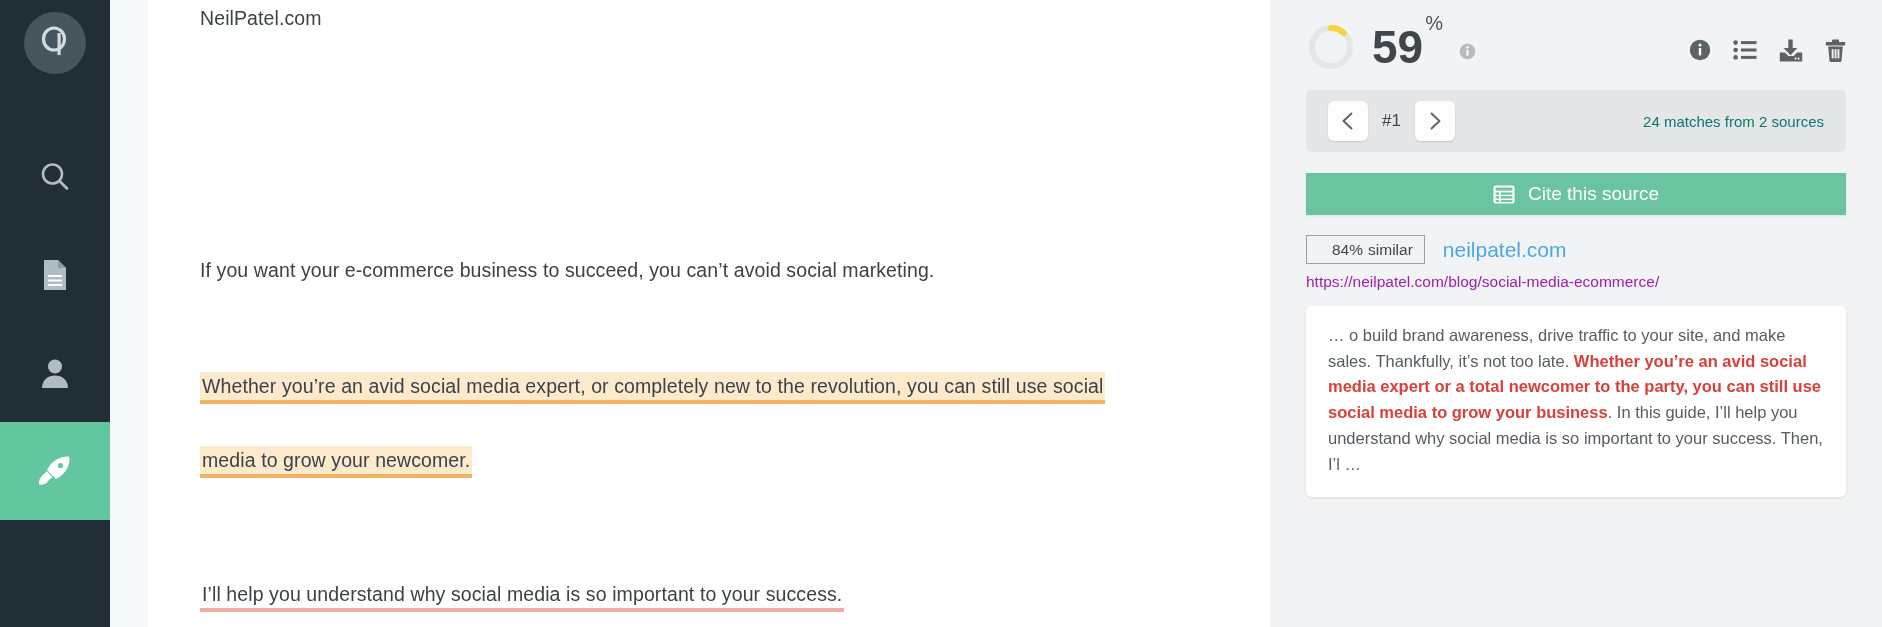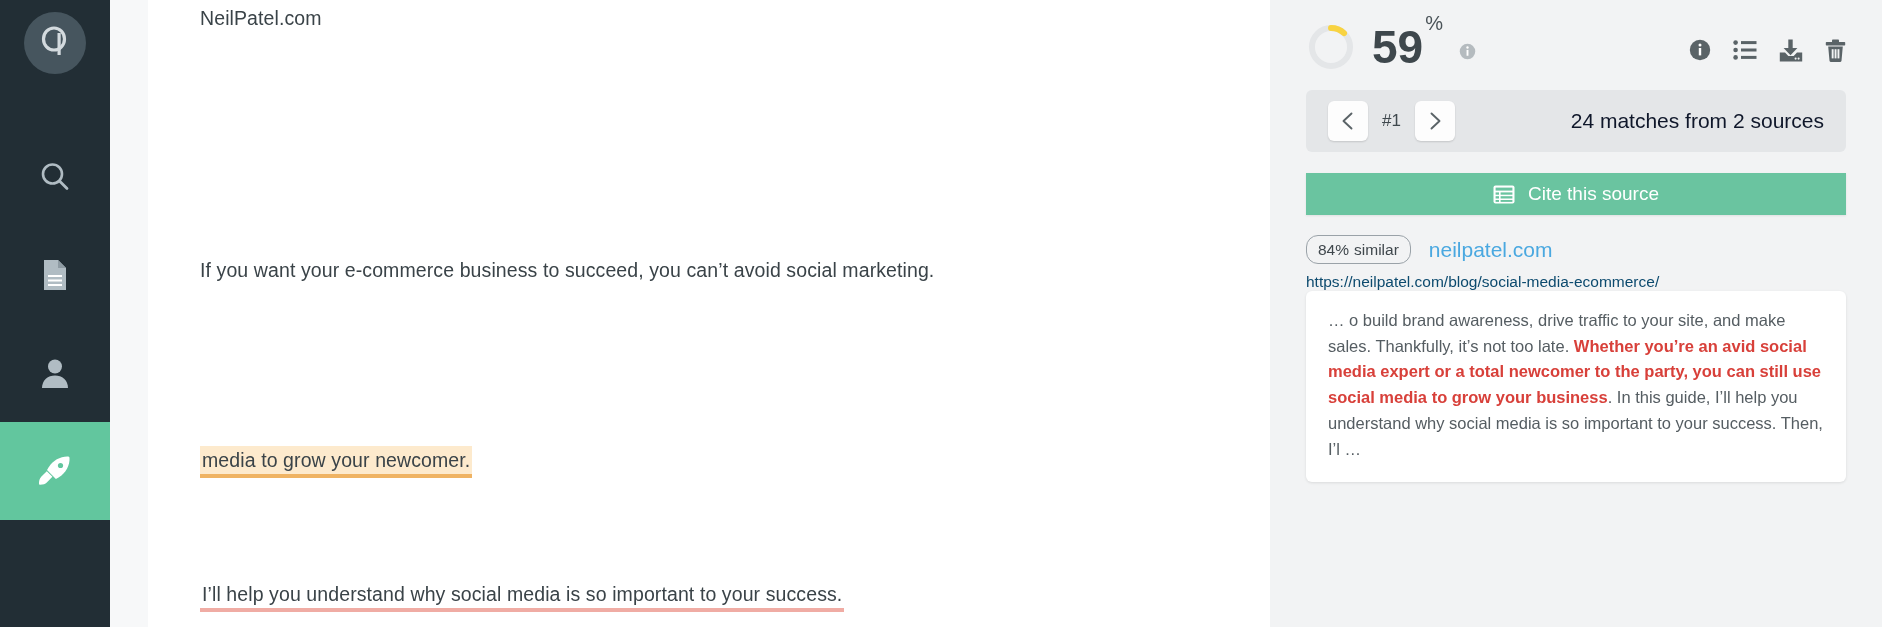--- a/index.html
+++ b/index.html
@@ -163,22 +163,22 @@
     border: none;
   }
   .nav-idx {
     font-size: 17px;
     color: #3f4budget;
     color: #3f484d;
     margin: 0 14px;
   }
   .nav-count {
     margin-left: auto;
-    font-size: 21px;
-    color: #0f172a;
+    font-size: 15px;
+    color: #0f766e;
   }
 
   .cite-btn {
     margin-top: 21px;
     height: 42px;
     background: #6ac4a0;
     border-radius: 0;
     display: flex;
     align-items: center;
     justify-content: center;
@@ -191,41 +191,42 @@
   }
   .cite-btn .cite-icon { margin-right: 13px; display: block; }
 
   .src-row {
     display: flex;
     align-items: center;
     margin-top: 20px;
   }
   .sim-badge {
     border: 1px solid #9aa2a8;
-    border-radius: 12px;
-    padding: 5px 11px 4px 11px;
+    border-radius: 0;
+    padding: 5px 11px 4px 25px;
     font-size: 15.5px;
     color: #40484d;
     white-space: nowrap;
   }
   .sim-badge .sim-word { margin-left: 5px; }
   .src-link {
     margin-left: 18px;
     font-size: 21px;
     color: #4aa8e0;
     text-decoration: none;
     cursor: pointer;
   }
   .src-url {
     margin-top: 9px;
     font-size: 15.5px;
-    color: #0c4a6e;
+    color: #a21caf;
   }
 
   .excerpt-card {
+    margin-top: 15px;
     background: #ffffff;
     border-radius: 6px;
     padding: 17px 22px 20px 22px;
     box-shadow: 0 1px 3px rgba(0,0,0,0.10);
     font-size: 16.5px;
     line-height: 1.56;
     color: #555d62;
   }
   .excerpt-card .match {
     color: #d8403a;
@@ -282,20 +283,23 @@
   </div>
 
   <div class="gutter"></div>
 
   <div class="doc-area">
 
     <div class="doc-line p-site">NeilPatel.com</div>
 
     <div class="doc-line p-intro">If you want your e-commerce business to succeed, you can’t avoid social marketing.</div>
 
+    <div class="p-hl1">
+      <span class="doc-line hl-orange">Whether you’re an avid social media expert, or completely new to the revolution, you can still use social</span>
+    </div>
 
     <div class="p-hl2">
       <span class="doc-line hl-orange">media to grow your newcomer.</span>
     </div>
 
     <div class="p-last">
       <span class="doc-line hl-pink">I’ll help you understand why social media is so important to your success.</span>
     </div>
   </div>
 

